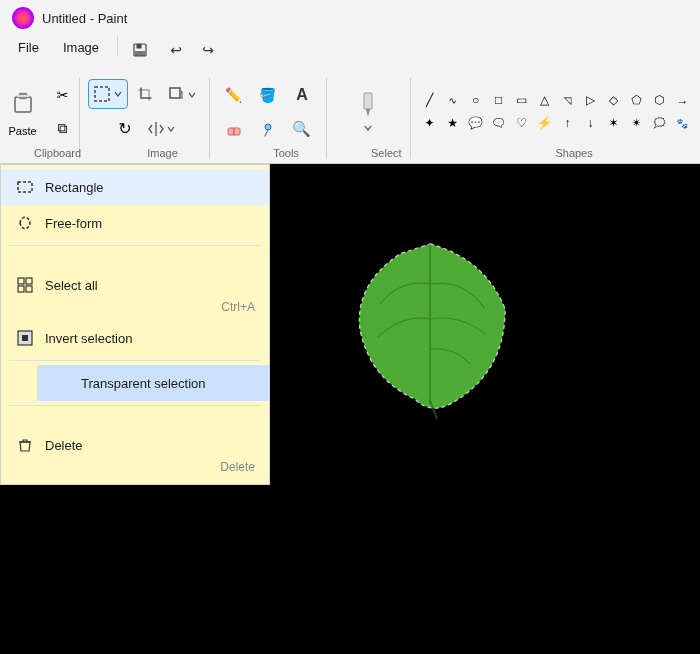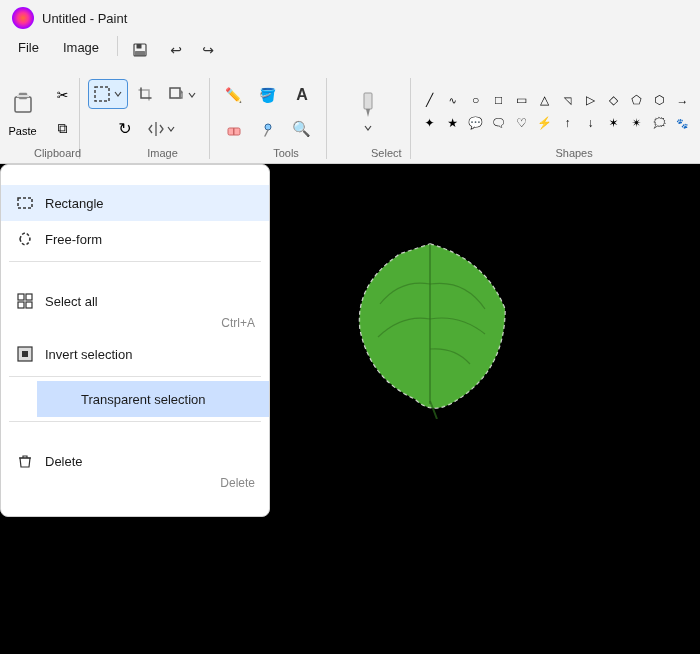--- a/index.html
+++ b/index.html
@@ -70,22 +70,22 @@
     
     .canvas-area {
       display: flex; background: #808080; overflow: hidden;
       height: calc(654px - 36px - 38px - 90px);
       position: relative;
     }
 
     
     .dropdown-menu {
       position: absolute; left: 0; top: 0; width: 270px;
-      background: #ffffff; border: 1px solid #d0d0d0; border-radius: 8px;
-      box-shadow: 0 4px 16px rgba(0,0,0,0.15); z-index: 100; padding: 20px 0;
+      background: #fef9c3; border: 1px solid #d0d0d0; border-radius: 0;
+      box-shadow: 0 4px 16px rgba(0,0,0,0.15); z-index: 100; padding: 4px 0;
     }
     .dropdown-item {
       display: flex; align-items: center; padding: 6px 14px; gap: 10px;
       cursor: pointer; font-size: 13px; color: #1a1a1a; border-radius: 0;
       min-height: 36px;
     }
     .dropdown-item.active { background: #e5f0ff; }
     .dropdown-item.highlighted { background: #cce0ff; }
     .dropdown-item-icon { width: 20px; height: 20px; display: flex; align-items: center; justify-content: center; font-size: 14px; flex-shrink: 0; }
     .dropdown-item-label { flex: 1; }

